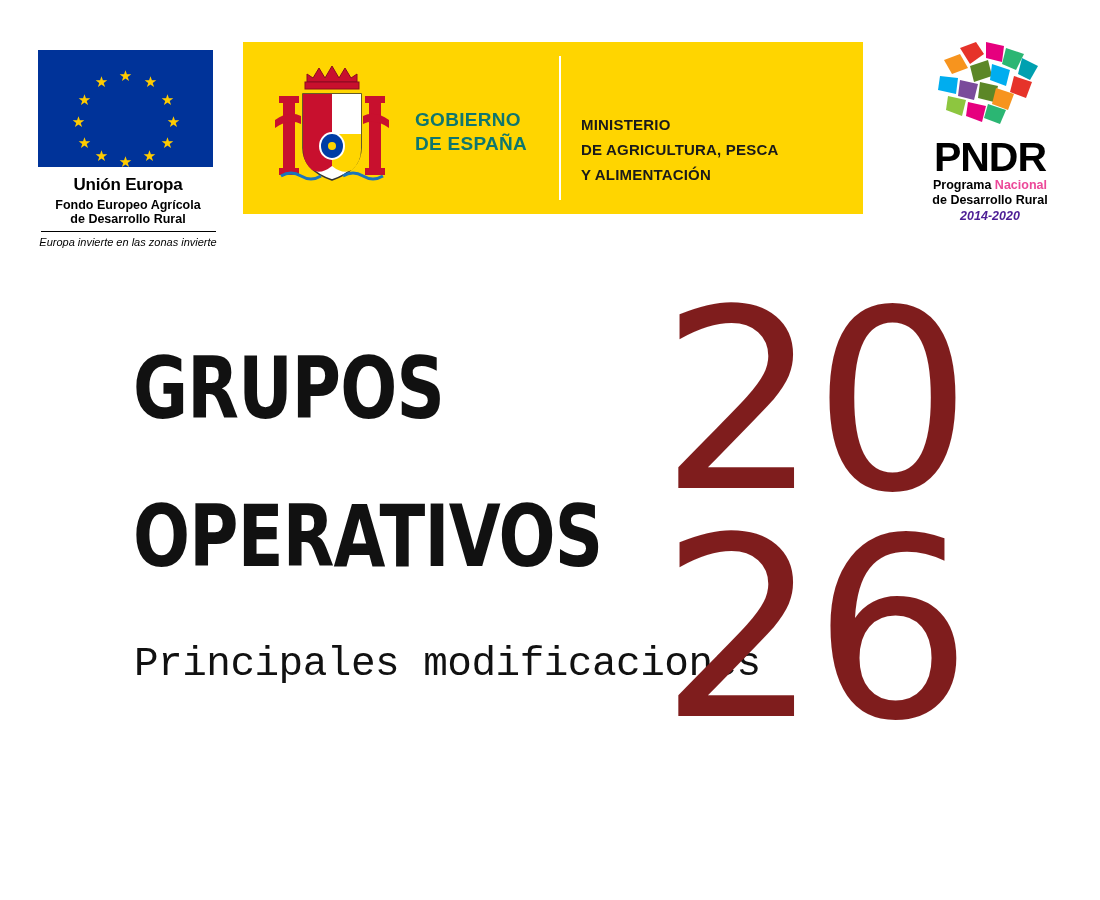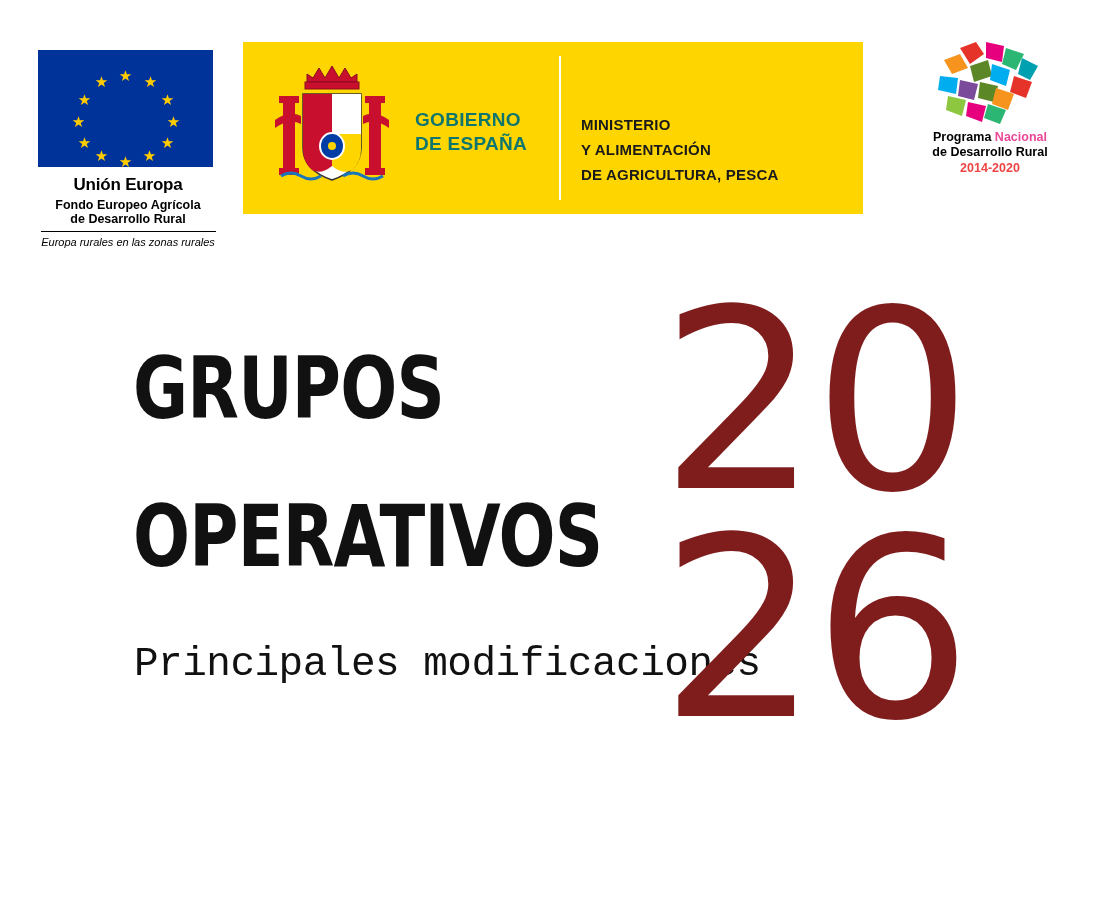--- a/index.html
+++ b/index.html
@@ -141,22 +141,23 @@
   }
   .pndr-line {
     font-size: 12.5px;
     font-weight: bold;
     line-height: 15px;
   }
   .pndr-accent { color: #ec4899; }
   .pndr-years {
     font-size: 12.5px;
     font-weight: bold;
-    color: #ef4444;
+    color: #4c1d95;
     line-height: 16px;
+    font-style: italic;
   }
 
   
   .title-line1 {
     position: absolute;
     left: 133px;
     top: 345px;
     font-family: "DejaVu Sans", sans-serif;
     font-weight: bold;
     font-size: 86px;
@@ -226,21 +227,21 @@
       <span class="eu-star" style="left:33px;  top:64px;">★</span>
       <span class="eu-star" style="left:39px;  top:42px;">★</span>
       <span class="eu-star" style="left:56px;  top:24px;">★</span>
     </div>
     <div class="eu-title">Unión Europa</div>
     <div class="eu-sub">
       <div>Fondo Europeo Agrícola</div>
       <div>de Desarrollo Rural</div>
     </div>
     <div class="eu-rule"></div>
-    <div class="eu-italic">Europa rurales en las zonas rurales</div>
+    <div class="eu-italic">Europa invierte en las zonas invierte</div>
   </div>
 
   <div class="gob-band">
 
     <svg class="coat" viewBox="0 0 130 140">
 
       <path d="M40 24 L40 16 L46 20 L52 10 L58 20 L65 8 L72 20 L78 10 L84 20 L90 16 L90 24 Z" fill="#c8102e" stroke="#8a0b20" stroke-width="1"></path>
       <rect x="38" y="24" width="54" height="7" fill="#c8102e" stroke="#8a0b20" stroke-width="1"></rect>
 
       <rect x="16" y="44" width="12" height="66" fill="#c8102e"></rect>
@@ -270,22 +271,22 @@
 
     <div class="gob-text">
       <div>GOBIERNO</div>
       <div>DE ESPAÑA</div>
     </div>
 
     <div class="gob-divider"></div>
 
     <div class="min-text">
       <div>MINISTERIO</div>
+      <div>DE AGRICULTURA, PESCA</div>
       <div>Y ALIMENTACIÓN</div>
-      <div>DE AGRICULTURA, PESCA</div>
     </div>
   </div>
 
   <div class="pndr-block">
     <div class="pndr-mosaic">
       <svg viewBox="0 0 120 90" width="120" height="90">
         <polygon points="30,8 46,2 54,14 40,24" fill="#E6332A"></polygon>
         <polygon points="56,2 74,6 72,22 56,18" fill="#E6007E"></polygon>
         <polygon points="76,8 94,14 86,30 72,24" fill="#2BB673"></polygon>
         <polygon points="92,18 108,26 100,40 88,34" fill="#00A0B0"></polygon>
@@ -295,20 +296,21 @@
         <polygon points="84,36 102,42 96,58 80,52" fill="#E6332A"></polygon>
         <polygon points="10,36 28,38 26,54 8,50" fill="#00ADEF"></polygon>
         <polygon points="30,40 48,44 44,60 28,56" fill="#7A4B9B"></polygon>
         <polygon points="50,42 68,46 64,62 48,58" fill="#5C8727"></polygon>
         <polygon points="66,48 84,54 78,70 62,64" fill="#F7941E"></polygon>
         <polygon points="18,56 36,60 32,76 16,70" fill="#8DC63F"></polygon>
         <polygon points="38,62 56,66 52,82 36,76" fill="#E6007E"></polygon>
         <polygon points="58,64 76,70 70,84 54,78" fill="#2BB673"></polygon>
       </svg>
     </div>
+    <div class="pndr-word">PNDR</div>
     <div class="pndr-line">
       <span>Programa </span><span class="pndr-accent">Nacional</span>
     </div>
     <div class="pndr-line">de Desarrollo Rural</div>
     <div class="pndr-years">2014-2020</div>
   </div>
 </div>
 
 <div class="title-line1">GRUPOS</div>
 <div class="title-line2">OPERATIVOS</div>

